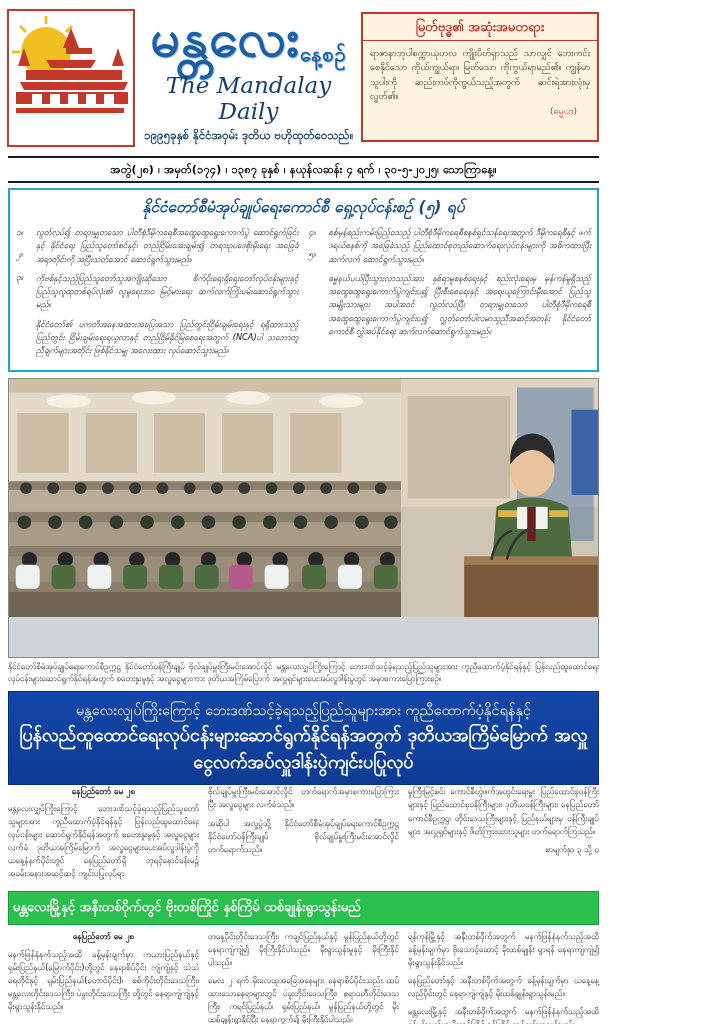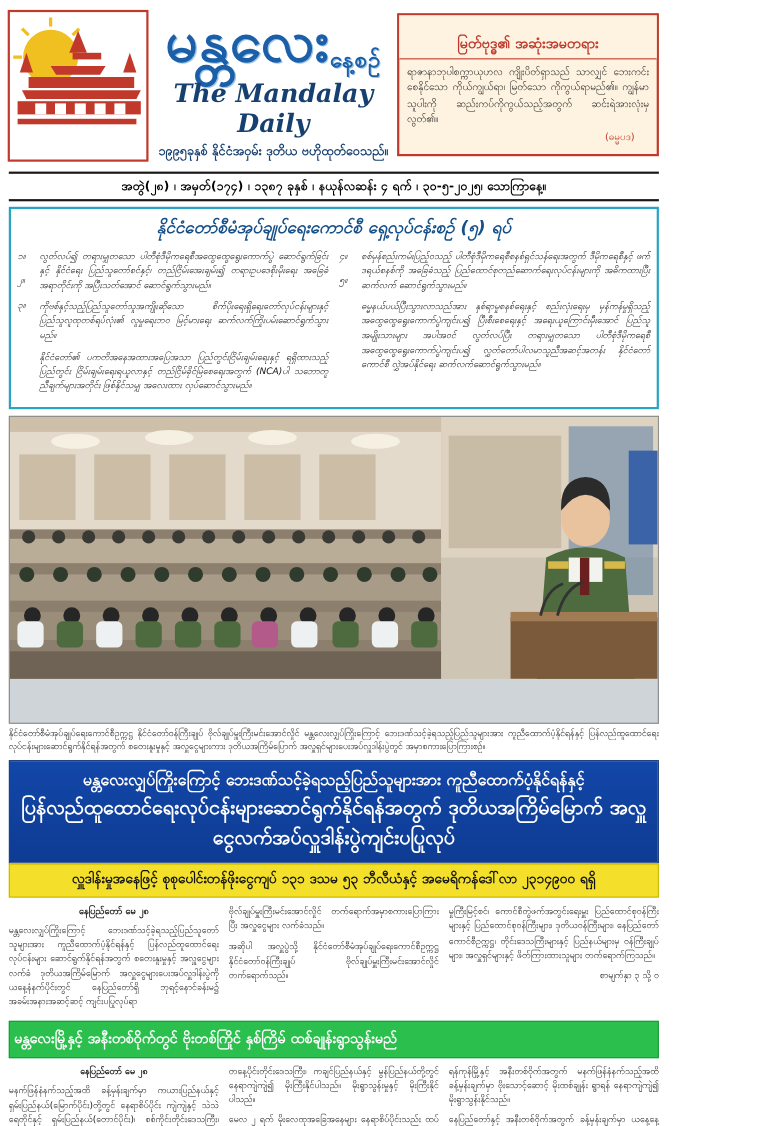--- a/index.html
+++ b/index.html
@@ -57,21 +57,21 @@
     font-size: 20px;
     color: #1a5fa8;
     vertical-align: bottom;
   }
   .en-title {
     font-family: "DejaVu Serif", "Liberation Serif", serif;
     font-style: italic;
     font-size: 23px;
     color: #16406f;
     margin: 8px 0 4px 0;
-    font-weight: bold;
+    font-weight: normal;
   }
   .mm-sub {
     font-size: 11.5px;
     color: #16406f;
     margin: 0;
     font-weight: bold;
   }
 
   
   .red-box {
@@ -82,21 +82,21 @@
     margin-right: 2px;
     height: 130px;
     position: relative;
   }
   .red-box-title {
     background: #fdf3e0;
     color: #c0392b;
     text-align: center;
     font-size: 13px;
     font-weight: bold;
-    padding: 17px 2px 3px;
+    padding: 4px 2px 3px;
     border-bottom: 1px solid #c0392b;
   }
   .red-box-body {
     font-size: 9.2px;
     line-height: 1.55;
     color: #1b1b1b;
     padding: 5px 7px 2px;
     text-align: justify;
   }
   .red-box-sig {
@@ -178,21 +178,21 @@
   .blue-banner {
     background: linear-gradient(#1246a8, #0e3c93);
     color: #fff;
     text-align: center;
     margin: 0 2px 0 2px;
     padding: 8px 10px 9px;
     border: 1px solid #0b2f74;
   }
   .blue-banner .l1 {
     font-size: 14.5px;
-    font-weight: bold;
+    font-weight: normal;
     line-height: 1.5;
   }
   .blue-banner .l2 {
     font-size: 18px;
     font-weight: bold;
     line-height: 1.5;
   }
   .yellow-strip {
     background: #f4e02a;
     color: #111;
@@ -474,21 +474,20 @@
       <rect x="660" y="36" width="31" height="100" fill="#3a63a8"></rect>
     </svg>
   </div>
 
   <div class="caption">နိုင်ငံတော်စီမံအုပ်ချုပ်ရေးကောင်စီဥက္ကဋ္ဌ နိုင်ငံတော်ဝန်ကြီးချုပ် ဗိုလ်ချုပ်မှူးကြီးမင်းအောင်လှိုင် မန္တလေးလျှပ်ကြိုးကြောင့် ဘေးဒဏ်သင့်ခဲ့ရသည့်ပြည်သူများအား ကူညီထောက်ပံ့နိုင်ရန်နှင့် ပြန်လည်ထူထောင်ရေးလုပ်ငန်းများဆောင်ရွက်နိုင်ရန်အတွက် စတေးနူးမှုနှင့် အလှူငွေများကား ဒုတိယအကြိမ်ပြောက် အလှူရှင်များပေးအပ်လှူဒါန်းပွဲတွင် အမှာစကားပြောကြားစဉ်။</div>
 
   <div class="blue-banner">
     <div class="l1">မန္တလေးလျှပ်ကြိုးကြောင့် ဘေးဒဏ်သင့်ခဲ့ရသည့်ပြည်သူများအား ကူညီထောက်ပံ့နိုင်ရန်နှင့်</div>
     <div class="l2">ပြန်လည်ထူထောင်ရေးလုပ်ငန်းများဆောင်ရွက်နိုင်ရန်အတွက် ဒုတိယအကြိမ်မြောက် အလှူငွေလက်အပ်လှူဒါန်းပွဲကျင်းပပြုလုပ်</div>
   </div>
-  <div class="yellow-strip">လှူဒါန်းမှုအနေဖြင့် စုစုပေါင်းတန်ဖိုးငွေကျပ် ၁၃၁ ဒသမ ၅၃ ဘီလီယံနှင့် အမေရိကန်ဒေါ်လာ ၂၃၁၄၉၀၀ ရရှိ</div>
 
   <div class="body-cols">
     <div class="body-col">
       <div class="dateline">နေပြည်တော် မေ ၂၈</div>
       <p>မန္တလေးလျှပ်ကြိုးကြောင့် ဘေးဒဏ်သင့်ခဲ့ရသည့်ပြည်သူတော်သူများအား ကူညီထောက်ပံ့နိုင်ရန်နှင့် ပြန်လည်ထူထောင်ရေးလုပ်ငန်းများ ဆောင်ရွက်နိုင်ရန်အတွက် စတေးနူးမှုနှင့် အလှူငွေများလက်ခံ ဒုတိယအကြိမ်မြောက် အလှူငွေများပေးအပ်လှူဒါန်းပွဲကို ယနေ့နံနက်ပိုင်းတွင် နေပြည်တော်ရှိ ဘုရင့်နောင်ခန်းမ၌ အခမ်းအနားအဆင့်ဆင့် ကျင်းပပြုလုပ်ရာ</p>
     </div>
     <div class="body-col">
       <p>ဗိုလ်ချုပ်မှူးကြီးမင်းအောင်လှိုင် တက်ရောက်အမှာစကားပြောကြားပြီး အလှူငွေများ လက်ခံသည်။</p>
       <p>အဆိုပါ အလှူပွဲသို့ နိုင်ငံတော်စီမံအုပ်ချုပ်ရေးကောင်စီဥက္ကဋ္ဌ နိုင်ငံတော်ဝန်ကြီးချုပ် ဗိုလ်ချုပ်မှူးကြီးမင်းအောင်လှိုင် တက်ရောက်သည်။</p>
     </div>

